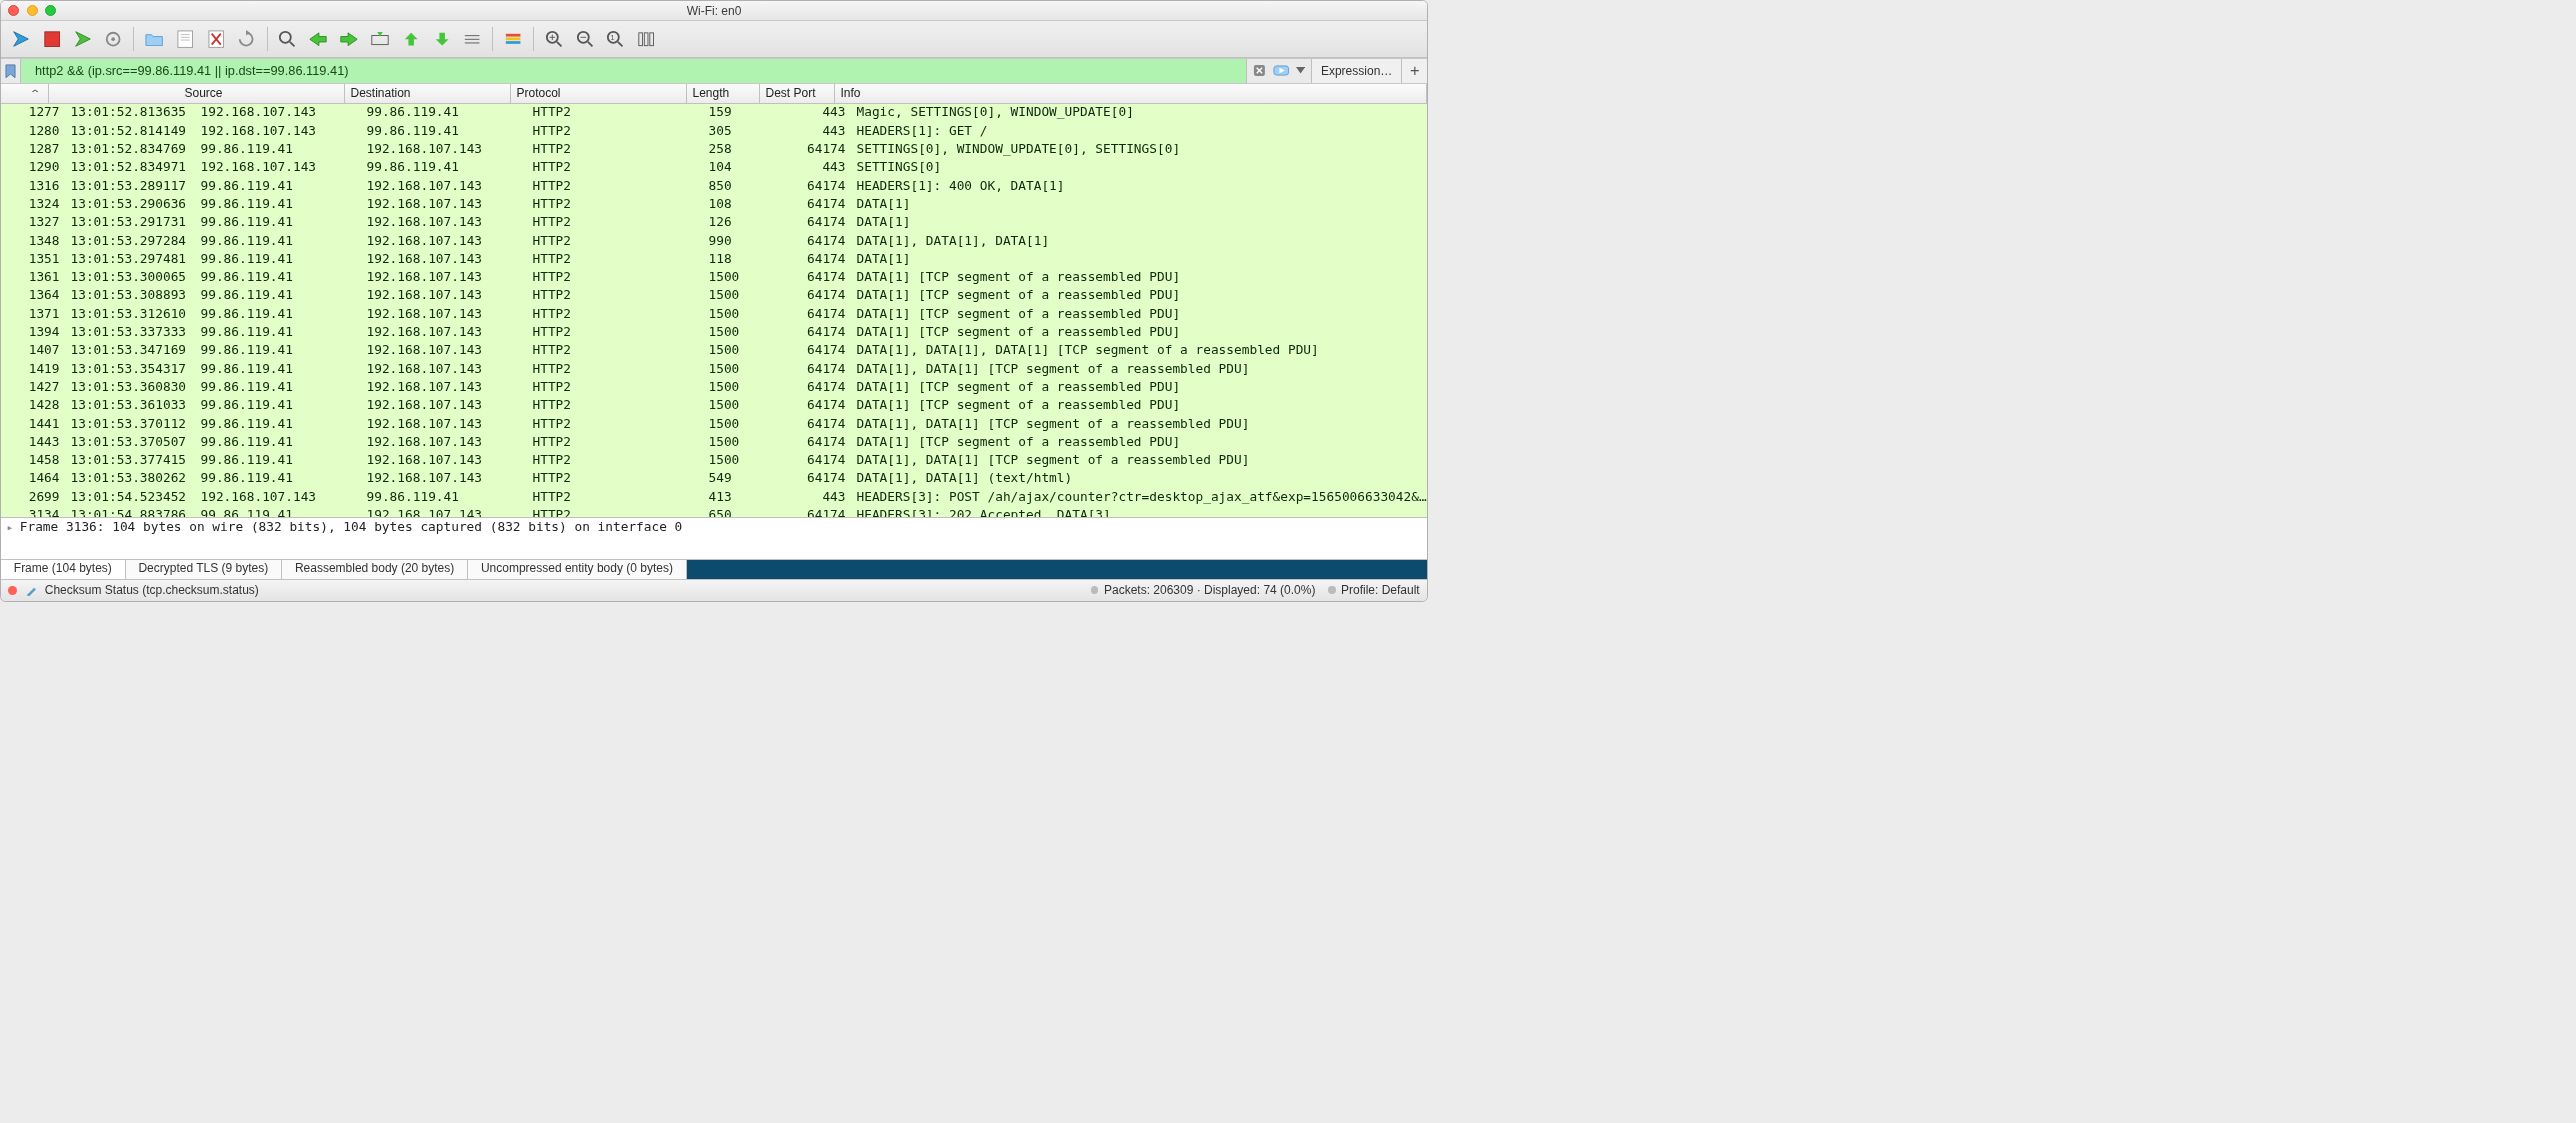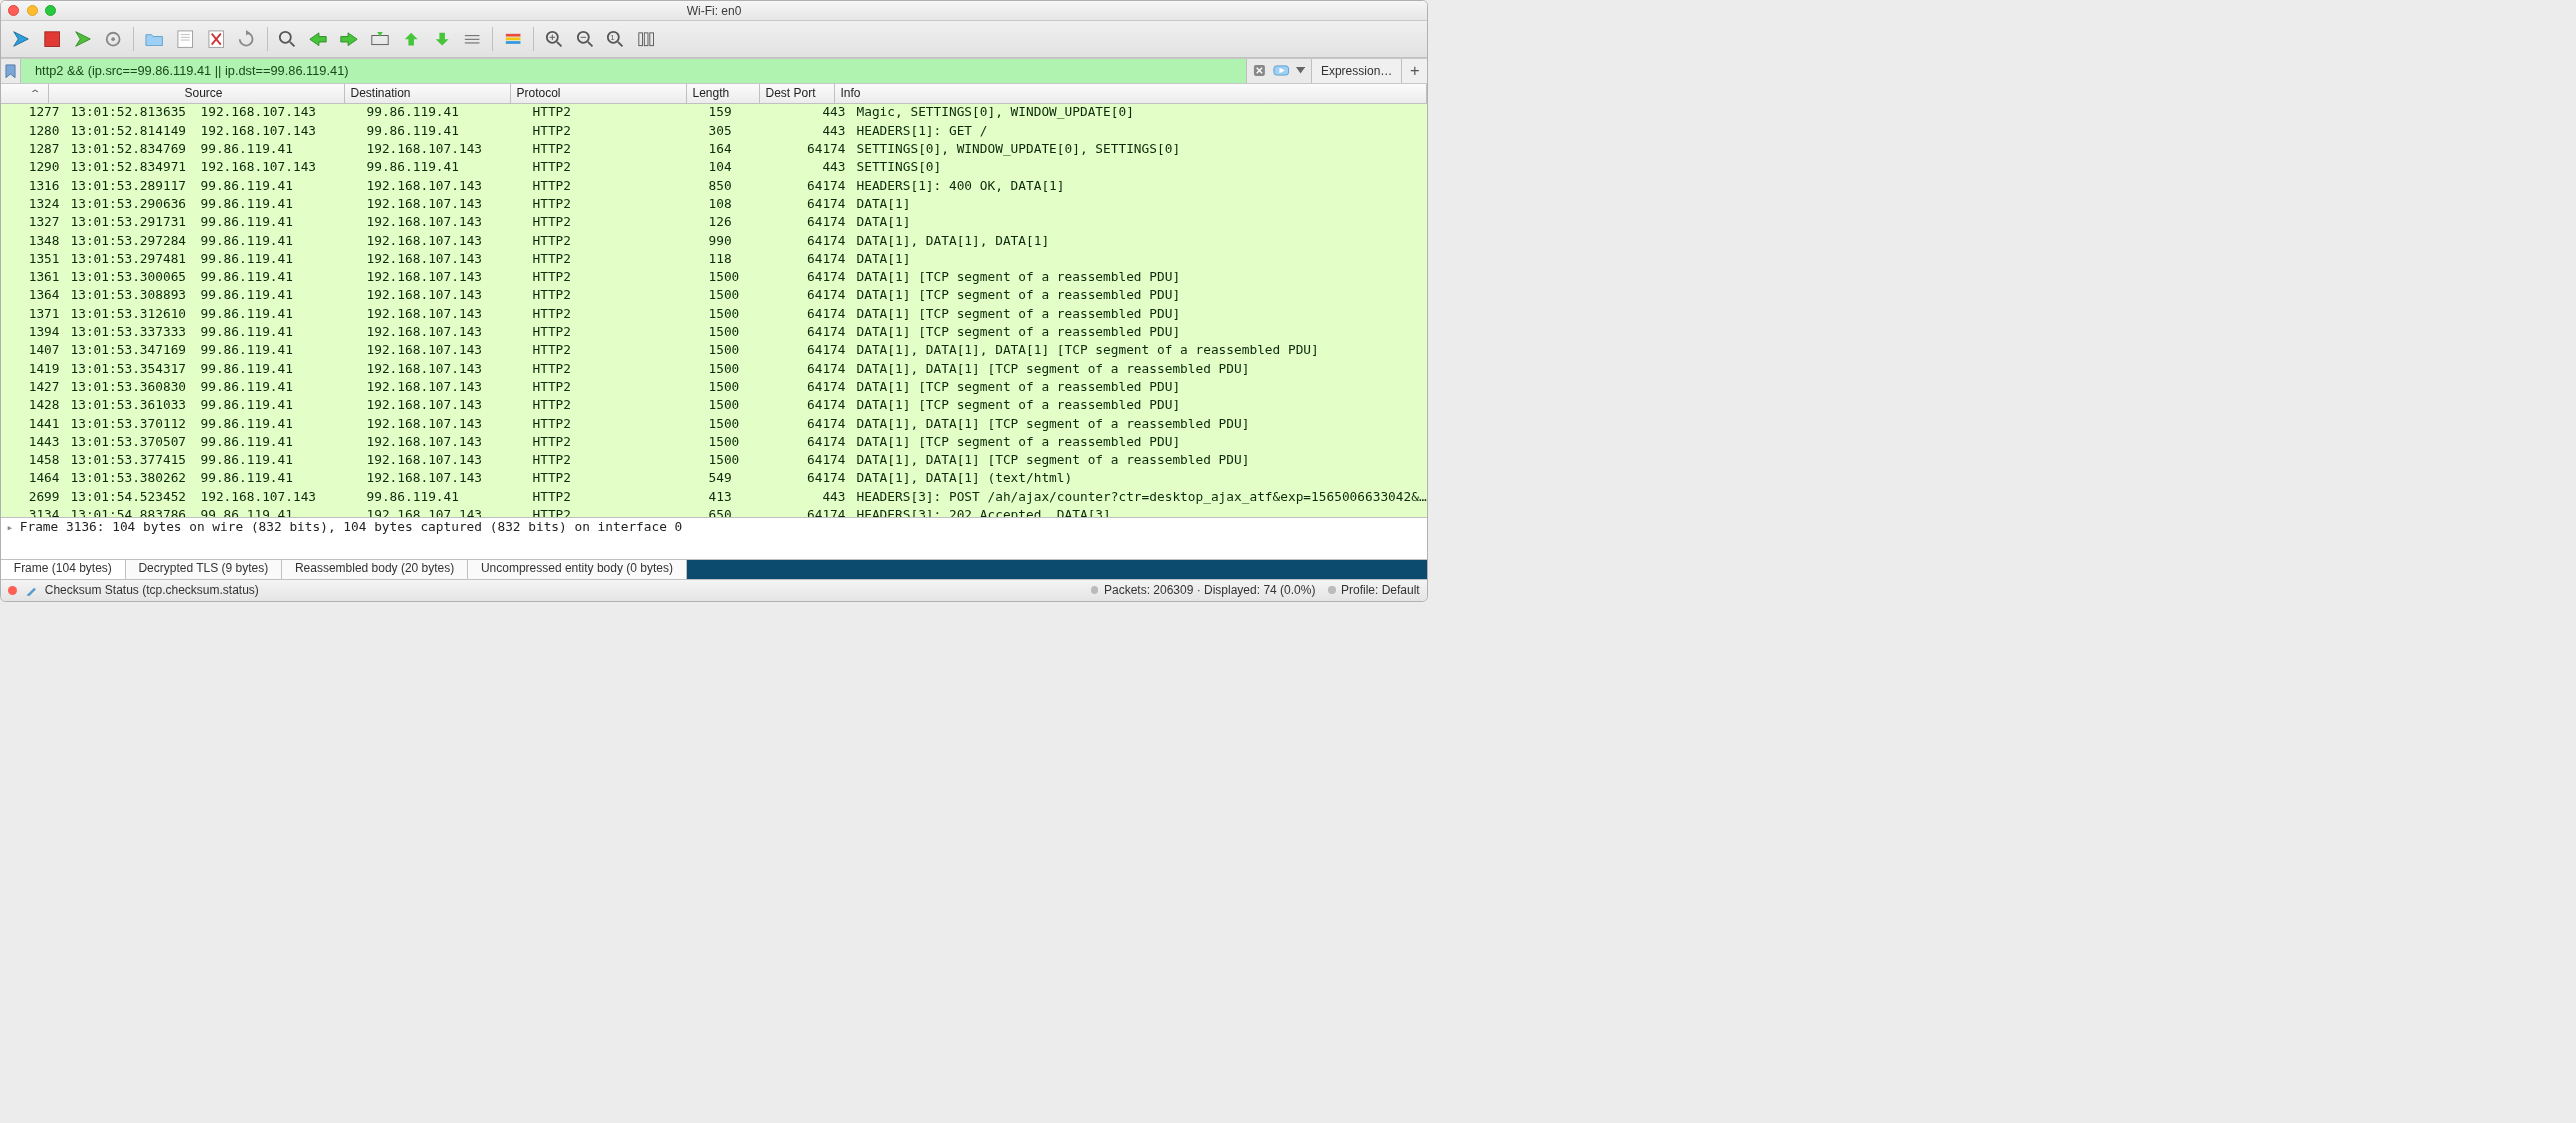--- a/index.html
+++ b/index.html
@@ -262,21 +262,21 @@
         <div class="c c-len">305</div>
         <div class="c c-port">443</div>
         <div class="c c-info">HEADERS[1]: GET /</div>
       </div>
       <div class="prow">
         <div class="c c-no">1287</div>
         <div class="c c-time">13:01:52.834769</div>
         <div class="c c-src">99.86.119.41</div>
         <div class="c c-dst">192.168.107.143</div>
         <div class="c c-proto">HTTP2</div>
-        <div class="c c-len">164</div>
+        <div class="c c-len">258</div>
         <div class="c c-port">64174</div>
         <div class="c c-info">SETTINGS[0], WINDOW_UPDATE[0], SETTINGS[0]</div>
       </div>
       <div class="prow">
         <div class="c c-no">1290</div>
         <div class="c c-time">13:01:52.834971</div>
         <div class="c c-src">192.168.107.143</div>
         <div class="c c-dst">99.86.119.41</div>
         <div class="c c-proto">HTTP2</div>
         <div class="c c-len">104</div>

